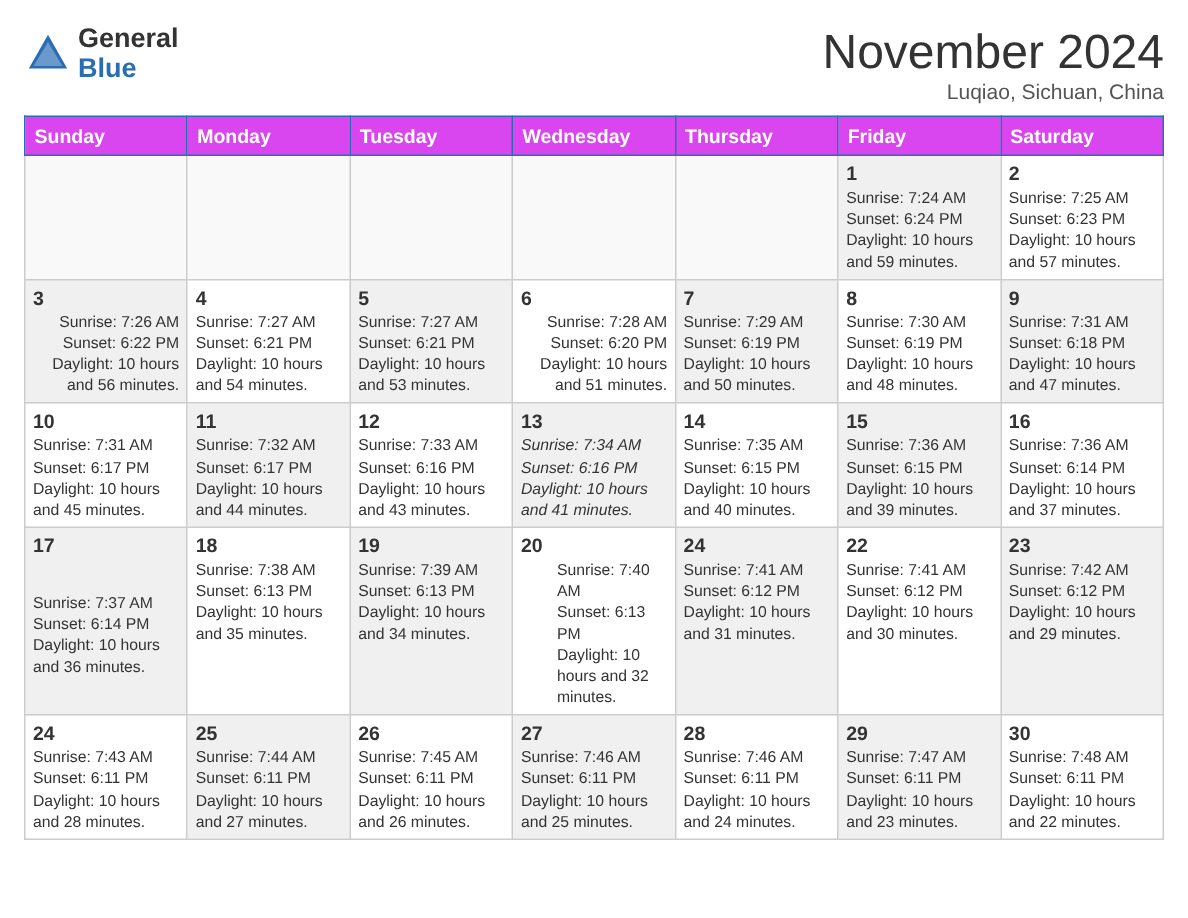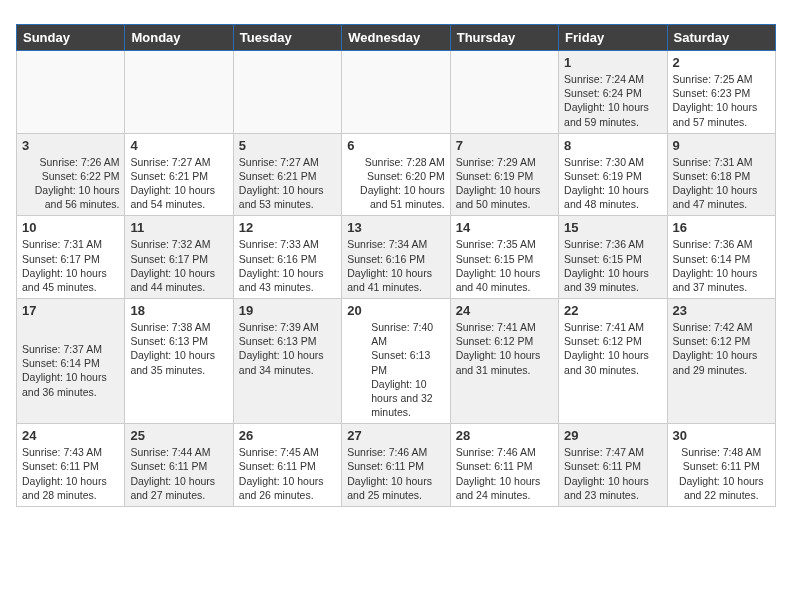--- a/index.html
+++ b/index.html
@@ -41,21 +41,21 @@
     .subtitle {
       font-size: 14px;
       color: #555;
     }
     table {
       width: 100%;
       border-collapse: collapse;
       table-layout: fixed;
     }
     th {
-      background: #404040;
+      background: #d946ef;
       color: #fff;
       text-align: left;
       padding: 5px 6px;
       font-size: 13px;
       font-weight: bold;
       border: 1px solid #2a6db5;
     }
     td {
       border: 1px solid #ccc;
       vertical-align: top;
@@ -76,20 +76,34 @@
     .day-info {
       font-size: 10.5px;
       line-height: 1.35;
       color: #333;
     }
   </style>
 </head>
 <body>
 
 <div class="header">
+  <div class="logo">
+    <svg class="logo-icon" viewBox="0 0 40 40">
+      <polygon points="20,4 36,32 4,32" fill="#2a6db5"></polygon>
+      <polygon points="20,10 32,30 8,30" fill="#fff" opacity="0.3"></polygon>
+    </svg>
+    <div class="logo-text">
+      <div class="logo-general">General</div>
+      <div class="logo-blue">Blue</div>
+    </div>
+  </div>
+  <div class="title-block">
+    <div class="month-title">November 2024</div>
+    <div class="subtitle">Luqiao, Sichuan, China</div>
+  </div>
 </div>
 
 <table>
   <thead>
     <tr>
     <th>Sunday</th>
         <th>Monday</th>
         <th>Tuesday</th>
         <th>Wednesday</th>
         <th>Thursday</th>
@@ -175,21 +189,21 @@
 Daylight: 10 hours and 44 minutes.</div>
         </td>
         <td>
           <span class="day-num">12</span>
           <div class="day-info" style="white-space: pre-line;">Sunrise: 7:33 AM
 Sunset: 6:16 PM
 Daylight: 10 hours and 43 minutes.</div>
         </td>
         <td class="shaded">
           <span class="day-num">13</span>
-          <div class="day-info" style="white-space: pre-line;">Sunrise: 7:34 AM
+          <div class="day-info" style="white-space: pre-line; font-style: italic;">Sunrise: 7:34 AM
 Sunset: 6:16 PM
 Daylight: 10 hours and 41 minutes.</div>
         </td>
         <td>
           <span class="day-num">14</span>
           <div class="day-info" style="white-space: pre-line;">Sunrise: 7:35 AM
 Sunset: 6:15 PM
 Daylight: 10 hours and 40 minutes.</div>
         </td>
         <td class="shaded">
@@ -281,19 +295,19 @@
 Daylight: 10 hours and 24 minutes.</div>
         </td>
         <td class="shaded">
           <span class="day-num">29</span>
           <div class="day-info" style="white-space: pre-line;">Sunrise: 7:47 AM
 Sunset: 6:11 PM
 Daylight: 10 hours and 23 minutes.</div>
         </td>
         <td>
           <span class="day-num">30</span>
-          <div class="day-info" style="white-space: pre-line; text-align: center;">Sunrise: 7:48 AM
+          <div class="day-info" style="white-space: pre-line;">Sunrise: 7:48 AM
 Sunset: 6:11 PM
 Daylight: 10 hours and 22 minutes.</div>
         </td>
       </tr>
     </tbody>
 </table>
 
 </body></html>

